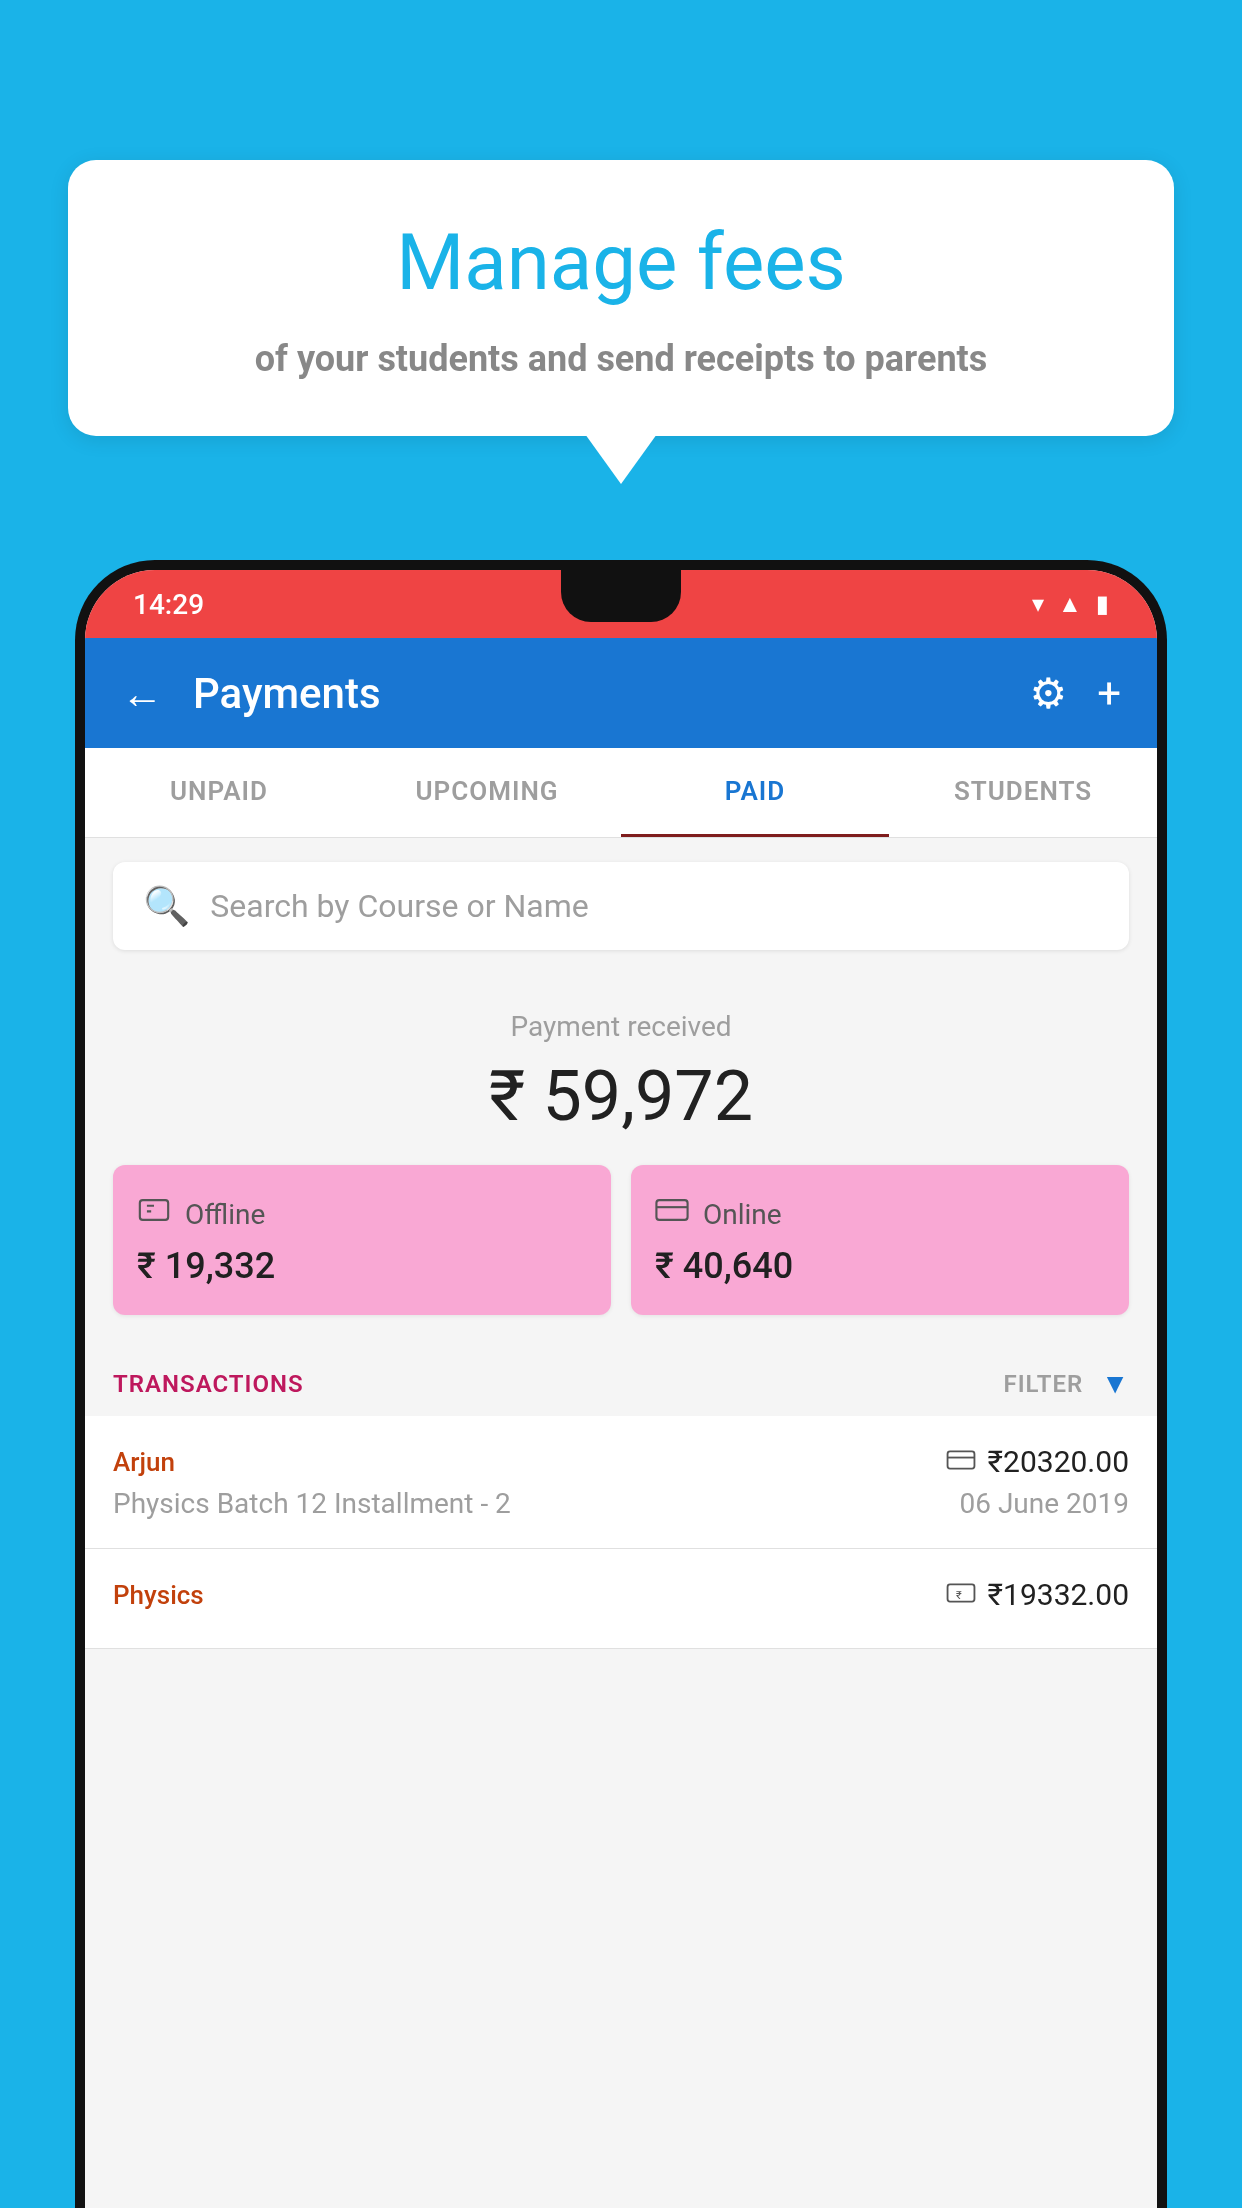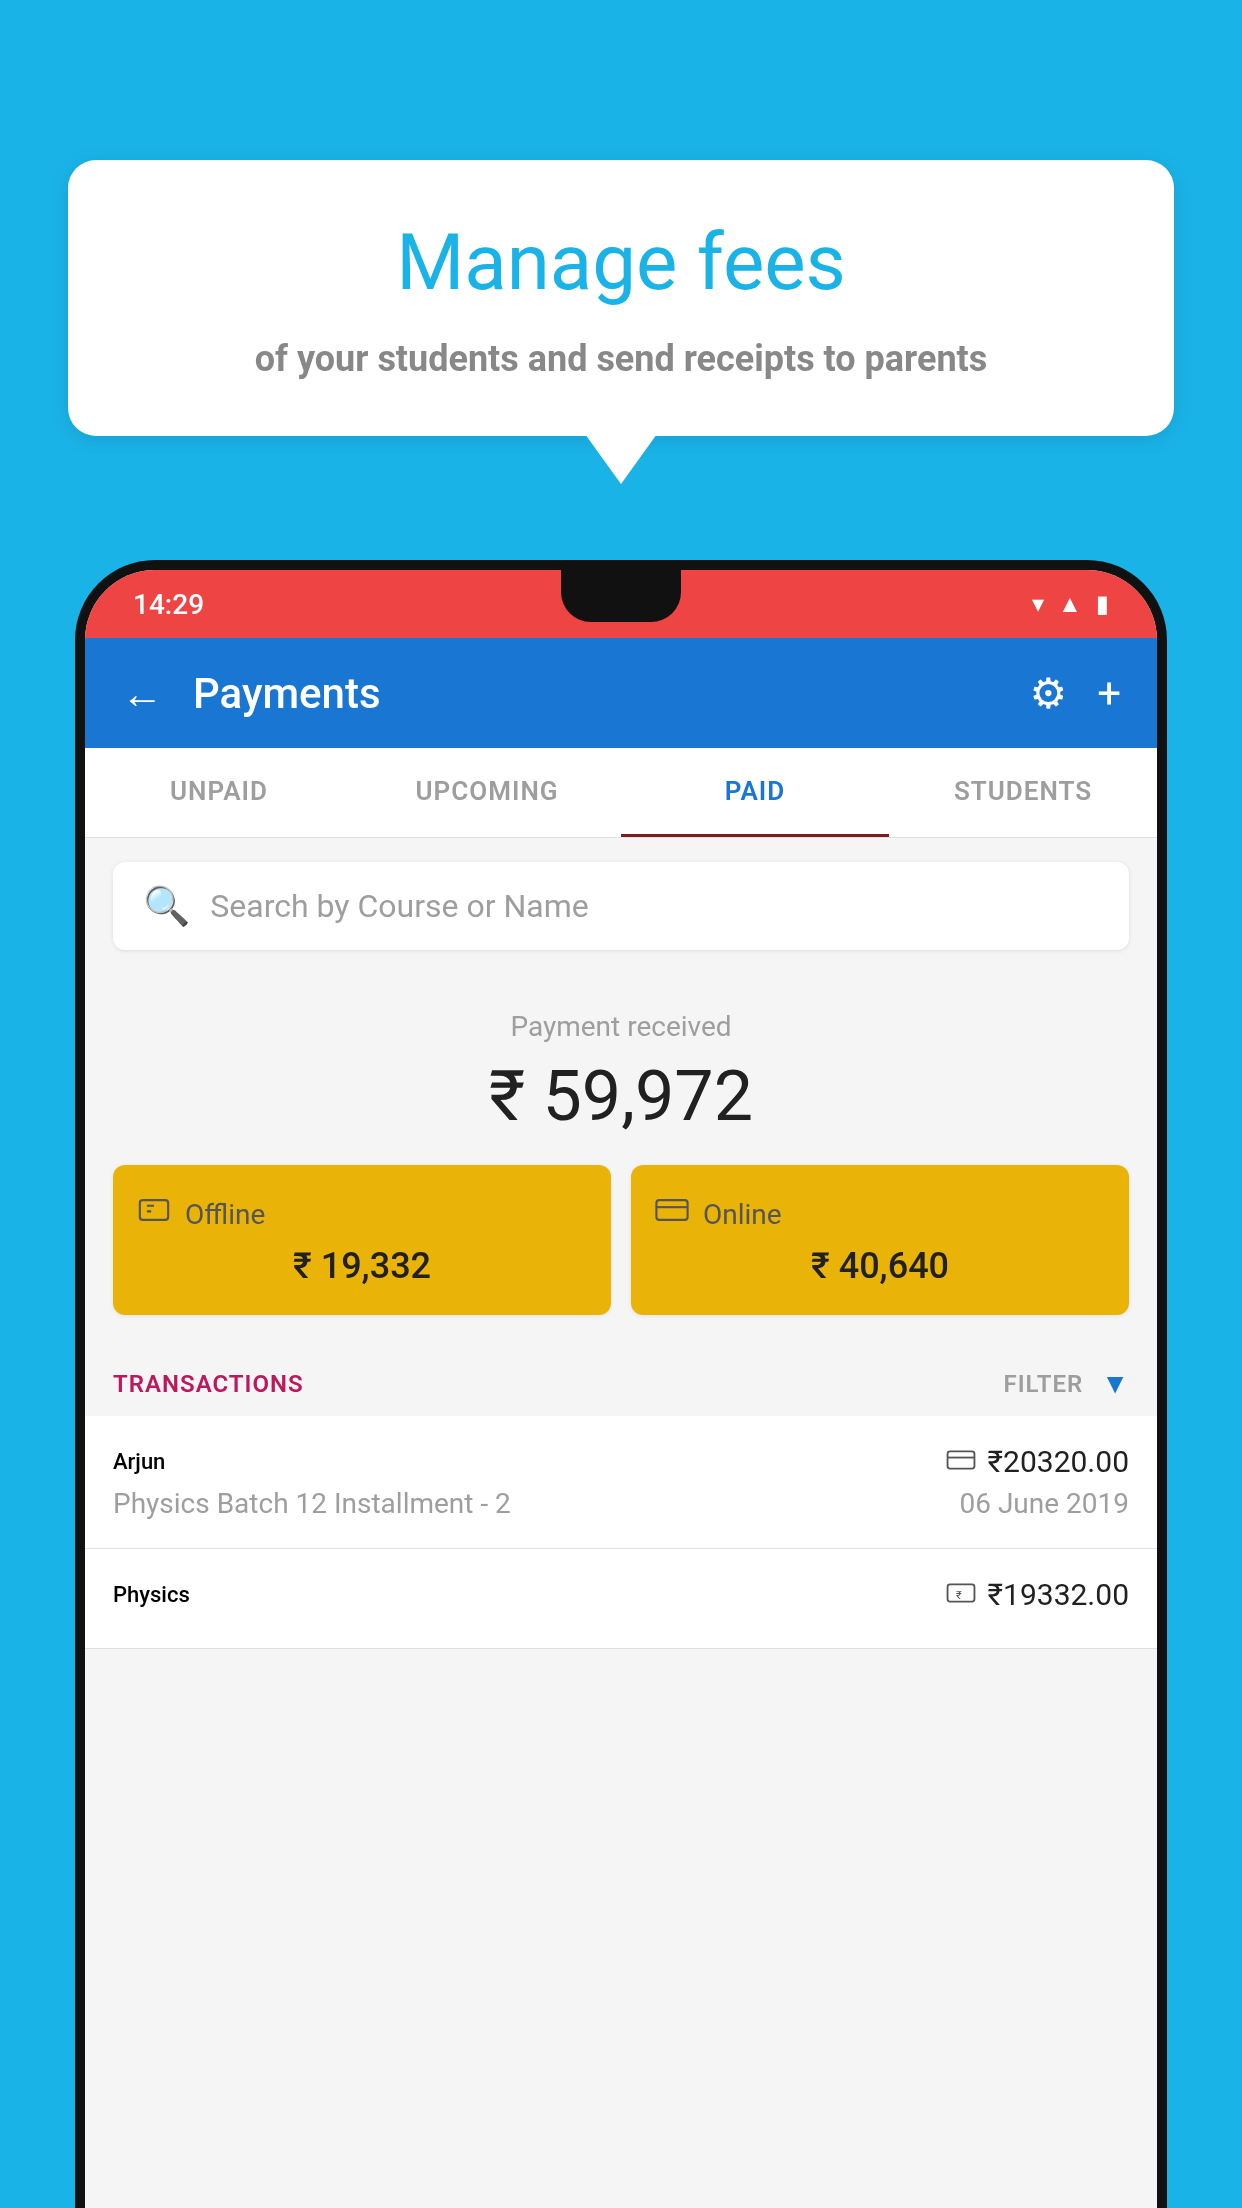--- a/index.html
+++ b/index.html
@@ -245,24 +245,24 @@
       margin-bottom: 28px;
     }
 
     .payment-cards {
       display: flex;
       gap: 20px;
     }
 
     .payment-card {
       flex: 1;
-      background: #eab308;
+      background: #f9a8d4;
       border-radius: 12px;
       padding: 28px 24px;
-      text-align: center;
+      text-align: left;
       box-shadow: 0 1px 4px rgba(0,0,0,0.08);
     }
 
     .payment-card-header {
       display: flex;
       align-items: center;
       gap: 14px;
       margin-bottom: 10px;
     }
 
@@ -330,23 +330,23 @@
     }
 
     .transaction-row-top {
       display: flex;
       justify-content: space-between;
       align-items: center;
       margin-bottom: 8px;
     }
 
     .transaction-name {
-      font-size: 22px;
+      font-size: 26px;
       font-weight: 500;
-      color: #000000;
+      color: #c2410c;
     }
 
     .transaction-amount-container {
       display: flex;
       align-items: center;
       gap: 12px;
     }
 
     .transaction-amount-icon {
       font-size: 28px;

